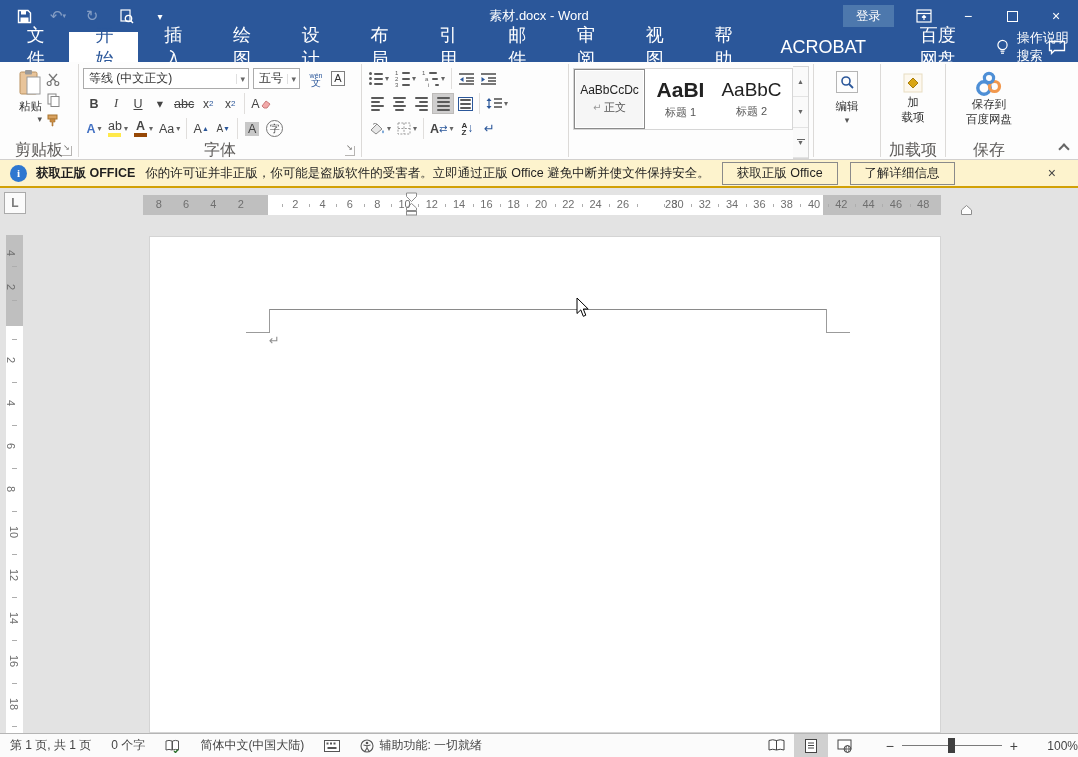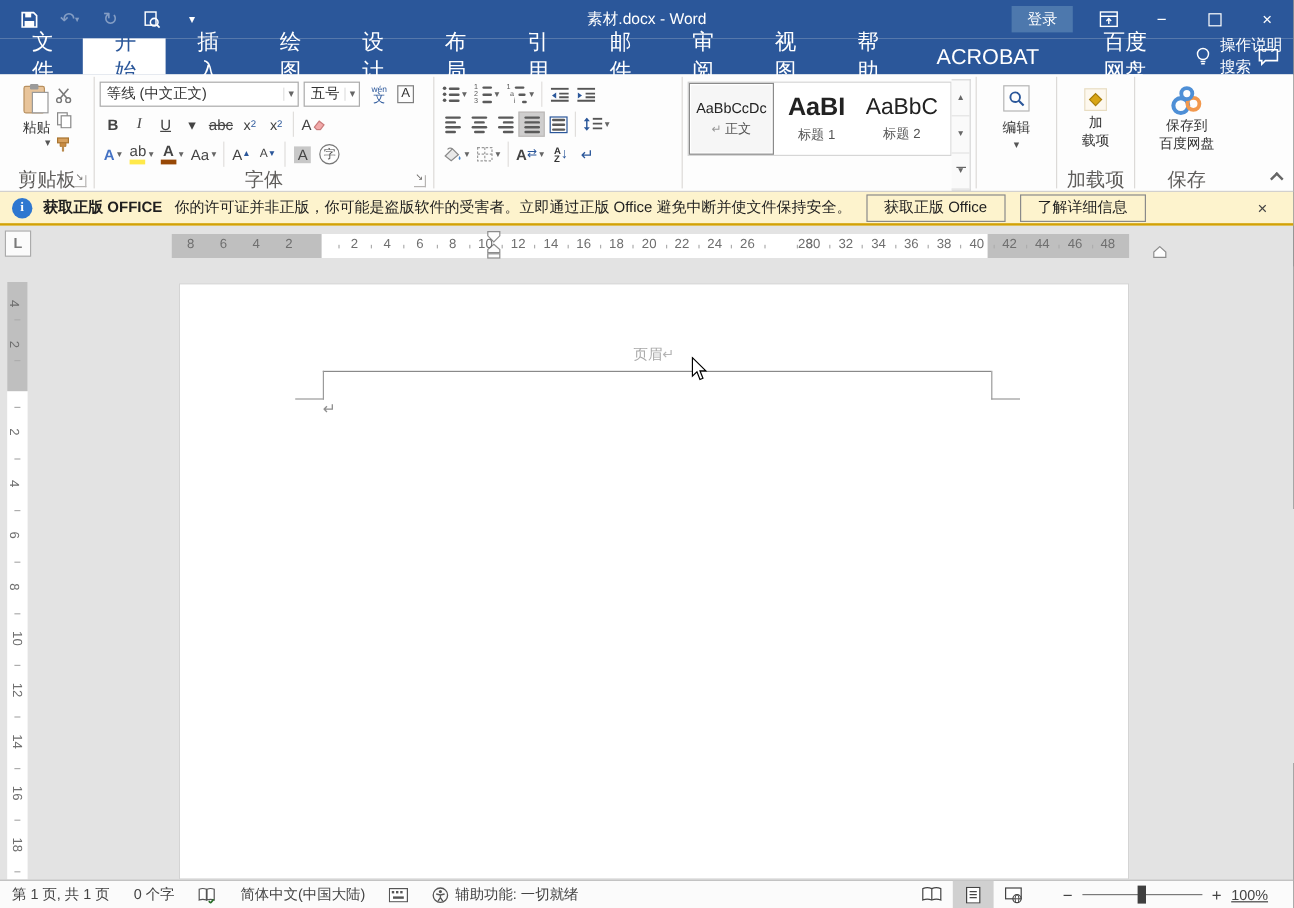--- a/index.html
+++ b/index.html
@@ -159,21 +159,21 @@
   .statusbar { position:absolute; left:0; top:733px; width:1078px; height:24px; background:#fbfbfb;
                border-top:1px solid #b5b5b5; display:flex; align-items:center; font-size:12px; color:#444; }
   .sb-item { padding:0 10px; display:flex; align-items:center; gap:5px; white-space:nowrap; }
   .sb-right { margin-left:auto; display:flex; align-items:center; }
   .viewbtn { width:34px; height:23px; display:flex; align-items:center; justify-content:center; }
   .viewbtn.sel { background:#d0d0d0; }
   .zoomwrap { display:flex; align-items:center; margin-left:16px; }
   .zsign { font-size:14px; color:#444; padding:0 8px; }
   .ztrack { position:relative; width:100px; height:1px; background:#7a7a7a; }
   .zthumb { position:absolute; left:46px; top:-7px; width:7px; height:15px; background:#3f3f3f; }
-  .zpct { width:52px; padding-right:12px;text-decoration:underline; }
+  .zpct { width:52px; text-align:right; padding-right:0; }
 
   svg { display:block; }
 </style>
 </head>
 <body>
 
 <div class="app">
 
   <div class="titlebar">
     <div class="qat">
@@ -742,23 +742,20 @@
         <span class="vr-tick" style="top: 319px;"></span>
         <span class="vr-num" style="top: 377px;">14</span>
         <span class="vr-tick" style="top: 362px;"></span>
         <span class="vr-num" style="top: 420px;">16</span>
         <span class="vr-tick" style="top: 405px;"></span>
         <span class="vr-num" style="top: 463px;">18</span>
         <span class="vr-tick" style="top: 448px;"></span>
         <span class="vr-tick" style="top: 491px;"></span>
       </div>
     <div class="page">
-      <div class="hdr-label">
-        <span>页眉</span><span class="mk">↵</span>
-      </div>
       <div class="hdr-line"></div>
       <div class="brk brk-l"></div>
       <div class="brk brk-r"></div>
       <div class="body-pilcrow">↵</div>
       <span class="cursor">
         <svg width="14" height="21" viewBox="0 0 14 21">
             <path d="M1,1 L1,16.5 L4.8,12.9 L7.3,19.3 L9.8,18.2 L7.3,12 L12.2,12 Z" fill="#fff" stroke="#000" stroke-width="1"></path>
           </svg>
       </span>
     </div>

